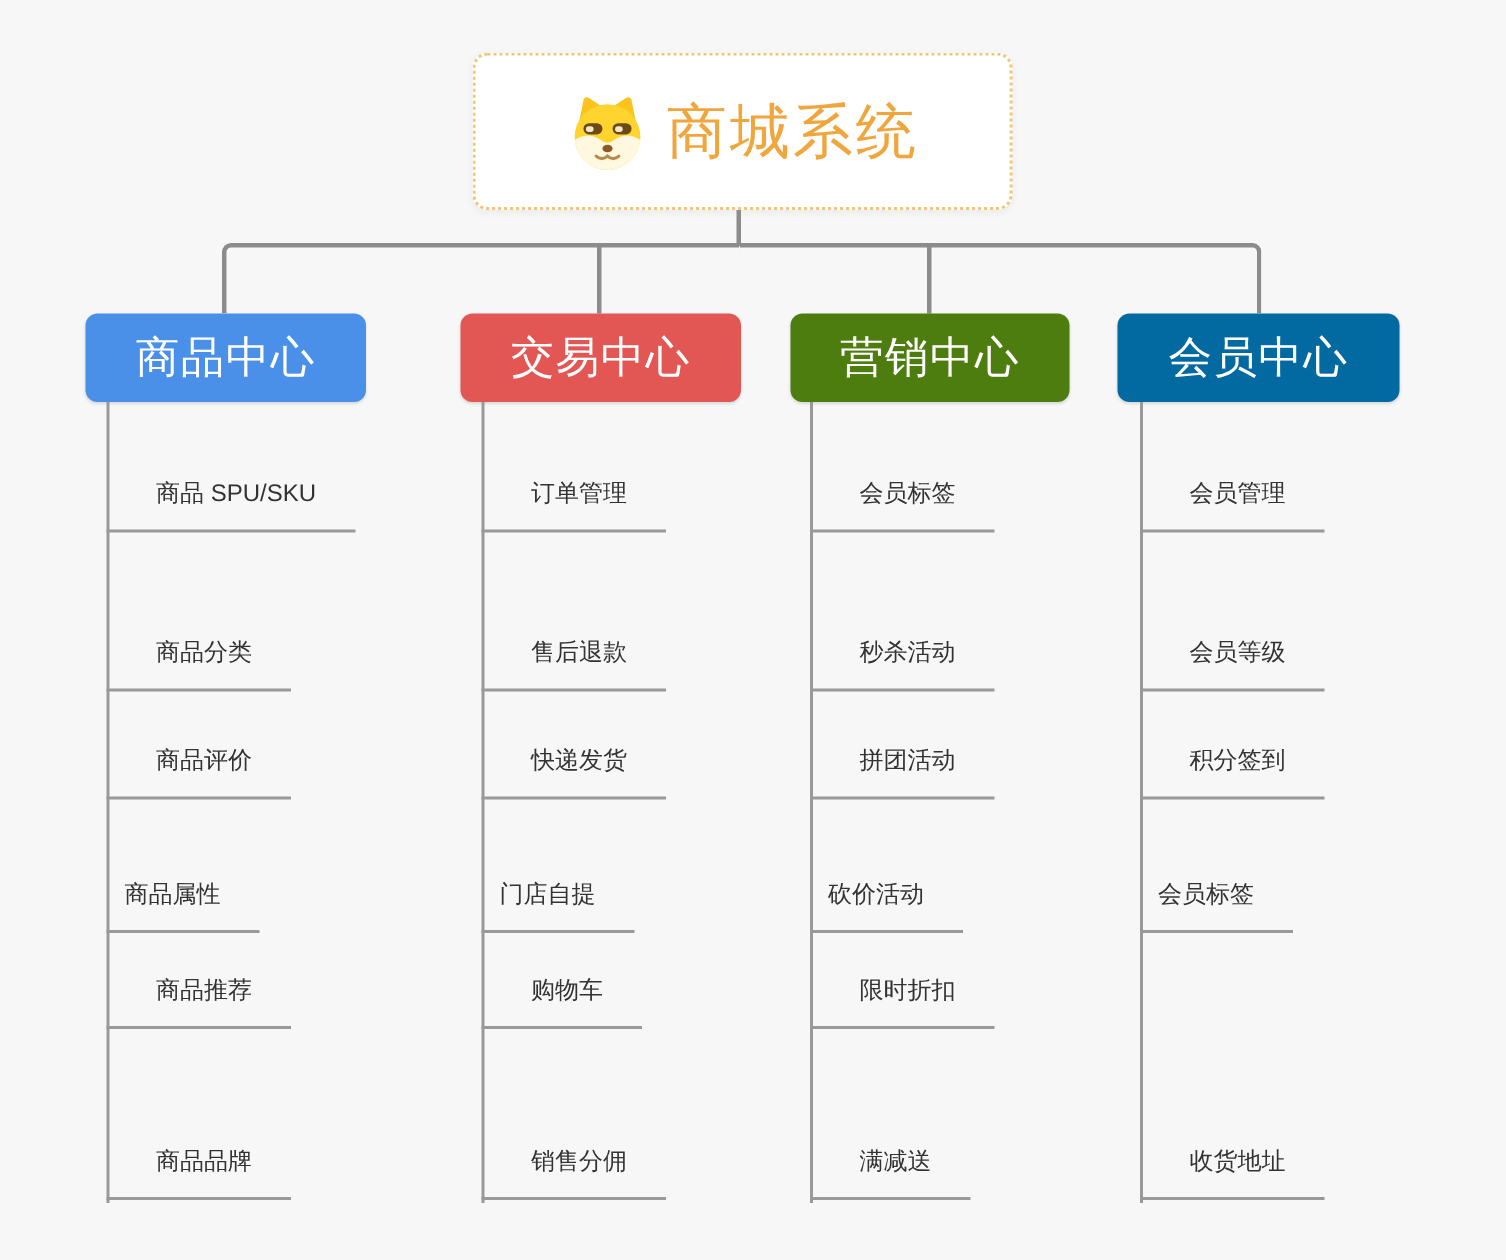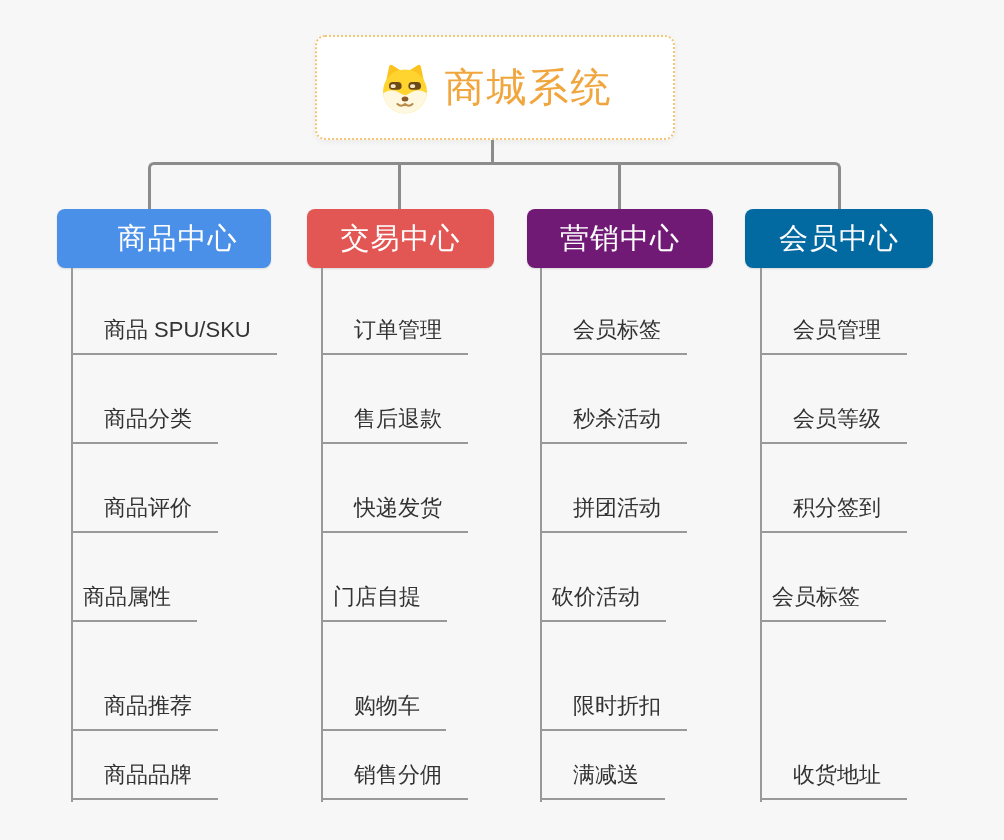--- a/index.html
+++ b/index.html
@@ -73,36 +73,36 @@
   .bn-4{left:745px;width:188px;}
   
   .vline{position:absolute;top:268px;width:2px;height:534px;background:#999999;}
   .vl-1{left:71px;}
   .vl-2{left:321px;}
   .vl-3{left:540px;}
   .vl-4{left:760px;}
   
   .item{
     position:absolute;
-    font-size:22px;
+    font-size:16px;
     line-height:30px;
     color:#333333;
     padding:0 26px 8px 33px;
     border-bottom:2px solid #999999;
     white-space:nowrap;
   }
   .c1{left:71px;}
   .c2{left:321px;}
   .c3{left:540px;}
   .c4{left:760px;}
   .r0{top:315px;}
-  .r1{top:404px;}
+  .r1{top:421px;}
   .r2{top:493px;}
   .r3{top:582px;padding-left:12px;}
-  .r4{top:691px;}
+  .r4{top:646px;}
   .r5{top:760px;}
 </style>
 </head>
 <body>
 
 <div class="canvas">
 
   <div class="root-node">
     <svg class="root-icon" viewBox="0 0 64 64" aria-hidden="true">
       <defs>
@@ -123,23 +123,23 @@
     </svg>
     <span class="root-title">商城系统</span>
   </div>
 
   <div class="line stem-root"></div>
   <div class="bus-left"></div>
   <div class="bus-right"></div>
   <div class="line drop-2"></div>
   <div class="line drop-3"></div>
 
-  <div class="branch-node bn-1" style="background-color: rgb(74, 144, 232); padding-left: 27px;">商品中心</div>
+  <div class="branch-node bn-1" style="background-color: rgb(74, 144, 232);">商品中心</div>
   <div class="branch-node bn-2" style="background-color: rgb(226, 86, 84);">交易中心</div>
-  <div class="branch-node bn-3" style="background-color: #701a75;">营销中心</div>
+  <div class="branch-node bn-3" style="background-color: #4d7c0f;">营销中心</div>
   <div class="branch-node bn-4" style="background-color: #0369a1;">会员中心</div>
 
   <div class="vline vl-1"></div>
   <div class="vline vl-2"></div>
   <div class="vline vl-3"></div>
   <div class="vline vl-4"></div>
 
   <div class="item c1 r0">商品 SPU/SKU</div>
   <div class="item c1 r1">商品分类</div>
   <div class="item c1 r2">商品评价</div>

